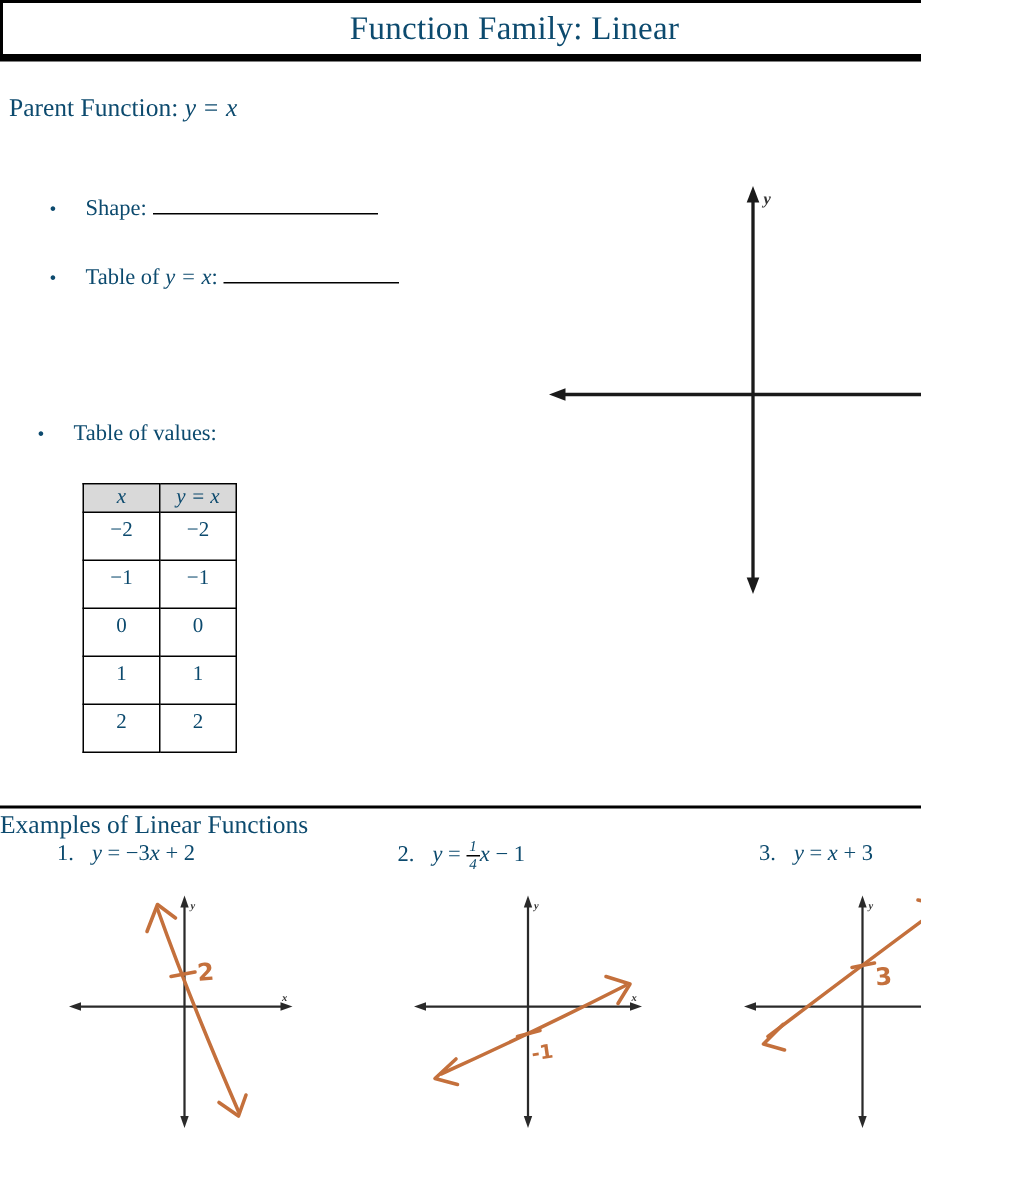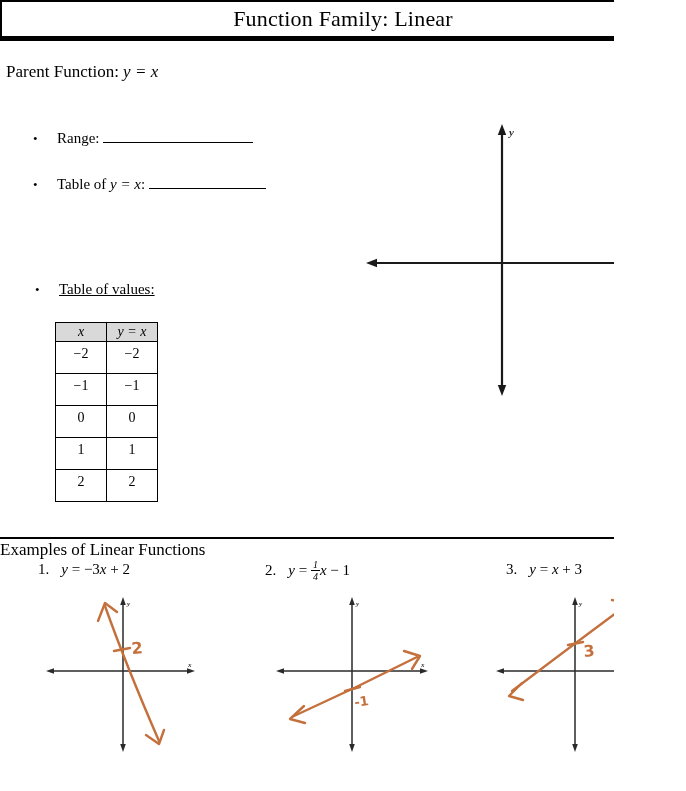--- a/index.html
+++ b/index.html
@@ -1,19 +1,19 @@
 <!DOCTYPE html>
 <html><head>
 <meta charset="utf-8">
 <style>
   * { box-sizing: border-box; }
   html,body { margin:0; padding:0; background:#fff; }
   .page {
     position:relative; width:614px; height:791px; background:#ffffff;
-    font-family:"Liberation Serif", serif; color:#000000; overflow:hidden;
+    font-family:"Liberation Serif", serif; color:#0c4a6e; overflow:hidden;
   }
   
   .title-box {
     position:absolute; top:0; left:0; width:686px; height:41px;
     border:2px solid #000; border-bottom:5px solid #000;
     display:flex; align-items:center; justify-content:center;
   }
   .title-box .title { font-size:22px; letter-spacing:0.2px; }
 
   .parent-line { position:absolute; top:62px; left:6px; font-size:17px; }
@@ -58,31 +58,31 @@
 
   <div class="title-box">
     <span class="title">Function Family: Linear</span>
   </div>
 
   <div class="parent-line">
     <span>Parent Function: </span><span class="math">y = x</span>
   </div>
 
   <div class="bullet" style="top:130px;">
-    <span class="dot">•</span><span>Range:</span>
+    <span class="dot">•</span><span>Shape:</span>
     <span class="blank" style="width:150px;"></span>
   </div>
 
   <div class="bullet" style="top:176px;">
     <span class="dot">•</span><span>Table of </span><span class="math">y = x</span><span>:</span>
     <span class="blank" style="width:117px;"></span>
   </div>
 
 
-  <div class="bullet" style="top:281px; left:35px;text-decoration:underline;">
+  <div class="bullet" style="top:281px; left:25px;">
     <span class="dot">•</span><span>Table of values:</span>
   </div>
 
   <table class="values">
     <thead>
       <tr>
         <th>x</th>
         <th>y = x</th>
       </tr>
     </thead>

